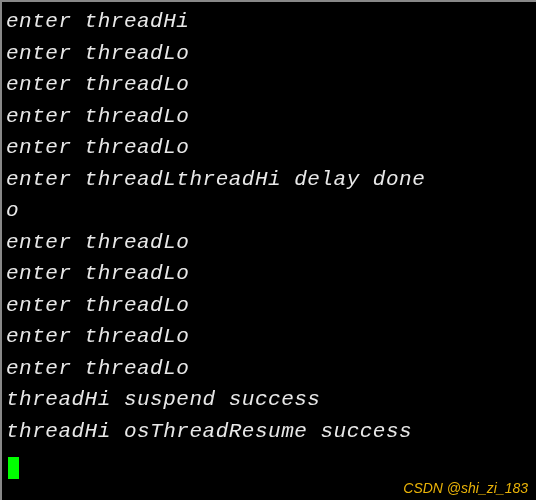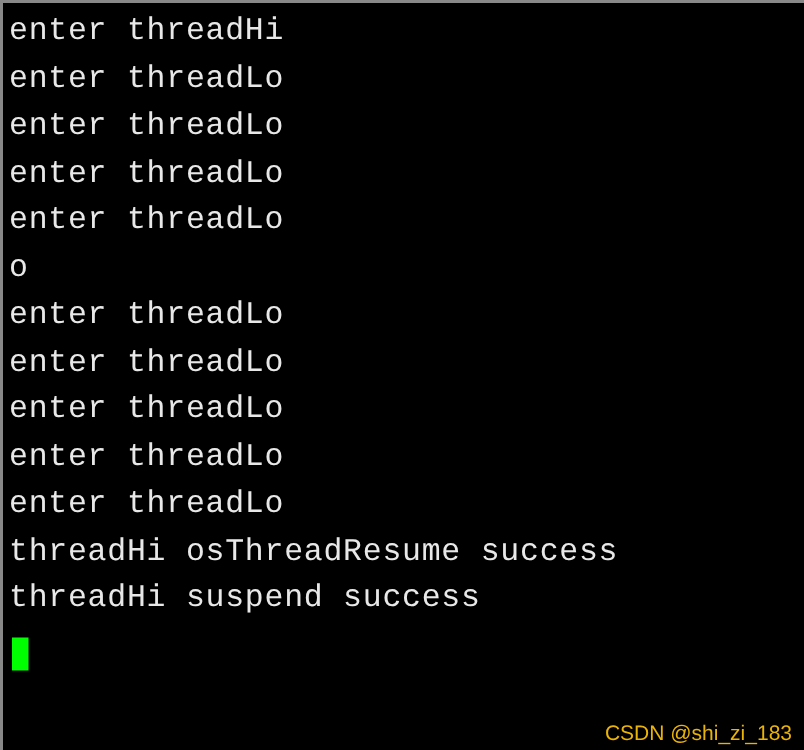--- a/index.html
+++ b/index.html
@@ -1,18 +1,19 @@
 <!DOCTYPE html>
 <html><head>
   <meta charset="utf-8">
   <style>
     * {
       margin: 0;
       padding: 0;
       box-sizing: border-box;
+      font-style: italic;
     }
     body {
       width: 536px;
       height: 500px;
       background: #000000;
       font-family: "Consolas", "Courier New", monospace;
       font-size: 21px;
       color: #e8e8e8;
       padding: 0;
       position: relative;
@@ -48,24 +49,25 @@
   </style>
 </head>
 <body>
 
 <div class="terminal">
   <div class="line">enter threadHi</div>
   <div class="line">enter threadLo</div>
   <div class="line">enter threadLo</div>
   <div class="line">enter threadLo</div>
   <div class="line">enter threadLo</div>
+  <div class="line">enter threadLthreadHi delay done</div>
   <div class="line">o</div>
   <div class="line">enter threadLo</div>
   <div class="line">enter threadLo</div>
   <div class="line">enter threadLo</div>
   <div class="line">enter threadLo</div>
   <div class="line">enter threadLo</div>
+  <div class="line">threadHi suspend success</div>
   <div class="line">threadHi osThreadResume success</div>
-  <div class="line">threadHi suspend success</div>
   <div class="line"><span class="cursor"></span></div>
 </div>
 
 <div class="watermark">CSDN @shi_zi_183</div>
 
 </body></html>

